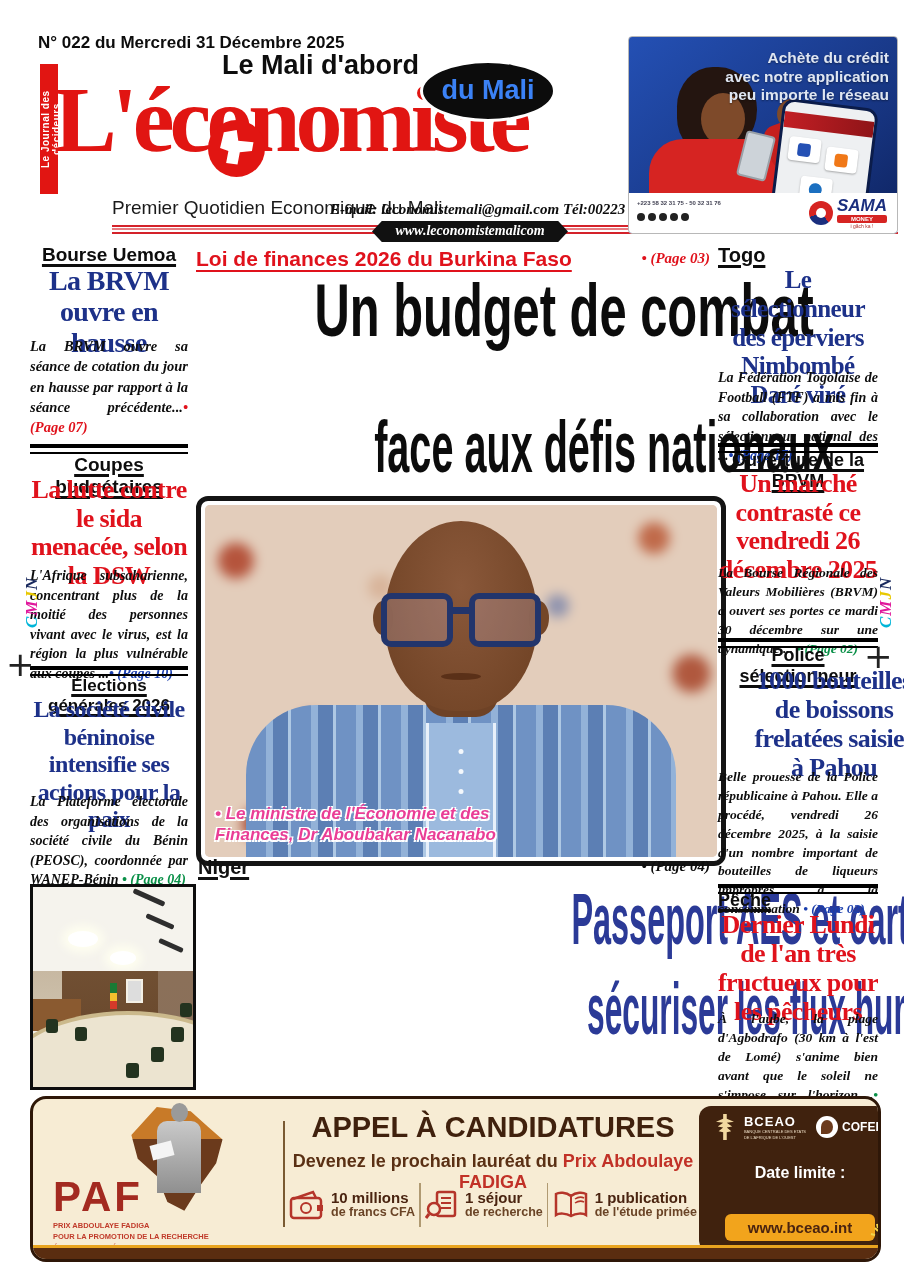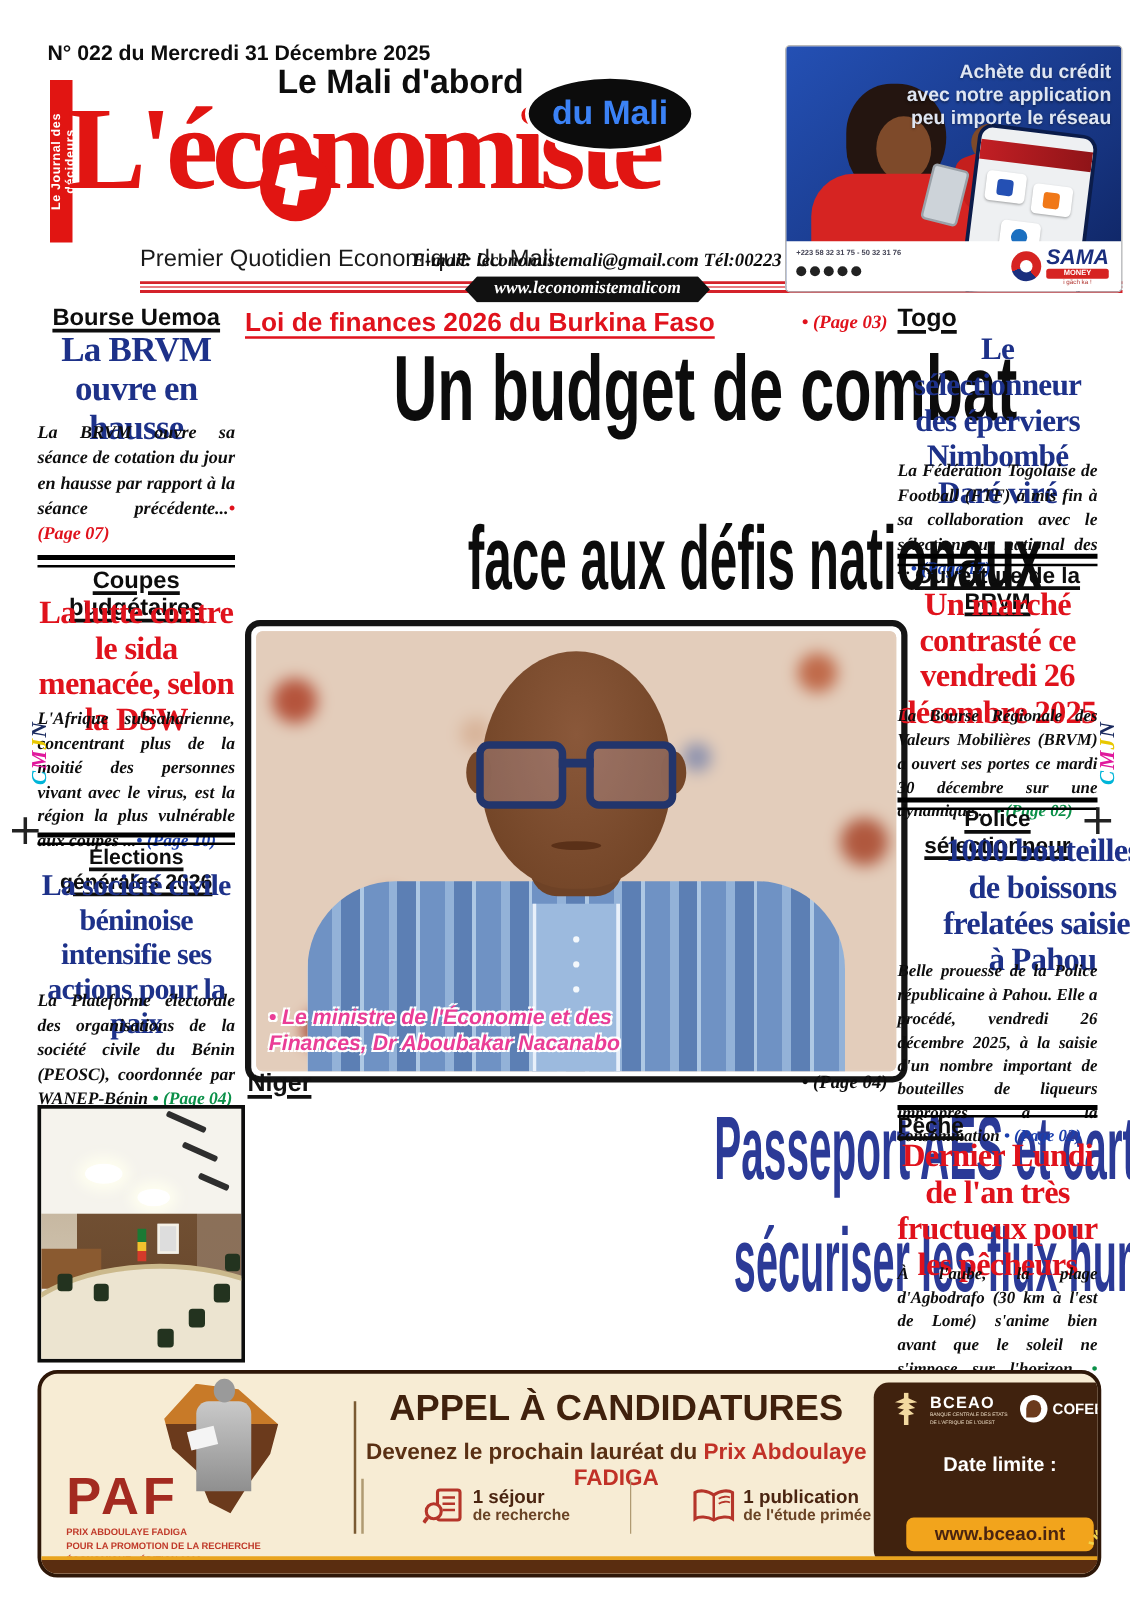--- a/index.html
+++ b/index.html
@@ -337,20 +337,32 @@
     <div>PRIX ABDOULAYE FADIGA</div>
     <div>POUR LA PROMOTION DE LA RECHERCHE</div>
     <div>ÉCONOMIQUE  -  ÉDITION 2026</div>
   </div>
   <div class="banner-div"></div>
   <div class="appel-title">APPEL À CANDIDATURES</div>
   <div class="appel-sub">
     <span>Devenez le prochain lauréat du </span><b>Prix Abdoulaye FADIGA</b>
   </div>
   <div class="prizes">
+    <div class="prize">
+      <svg width="36" height="30" viewBox="0 0 36 30">
+        <rect x="2" y="8" width="30" height="20" rx="3" fill="none" stroke="#b5352a" stroke-width="2.5"></rect>
+        <path d="M4 9 L24 2 L27 8" fill="none" stroke="#b5352a" stroke-width="2.5"></path>
+        <circle cx="17" cy="18" r="5" fill="none" stroke="#b5352a" stroke-width="2"></circle>
+        <rect x="28" y="15" width="6" height="6" fill="#b5352a"></rect>
+      </svg>
+      <div class="prize-txt">
+          <b>10 millions</b>
+          <span>de francs CFA</span>
+        </div>
+    </div>
     <div class="prize-sep"></div>
     <div class="prize">
       <svg width="34" height="30" viewBox="0 0 34 30">
         <rect x="12" y="2" width="18" height="24" rx="2" fill="none" stroke="#b5352a" stroke-width="2.5"></rect>
         <line x1="16" y1="8" x2="26" y2="8" stroke="#b5352a" stroke-width="2"></line>
         <line x1="16" y1="13" x2="26" y2="13" stroke="#b5352a" stroke-width="2"></line>
         <line x1="16" y1="18" x2="26" y2="18" stroke="#b5352a" stroke-width="2"></line>
         <circle cx="9" cy="19" r="6" fill="#f7ecd4" stroke="#b5352a" stroke-width="2.5"></circle>
         <line x1="4" y1="24" x2="1" y2="28" stroke="#b5352a" stroke-width="3"></line>
       </svg>

